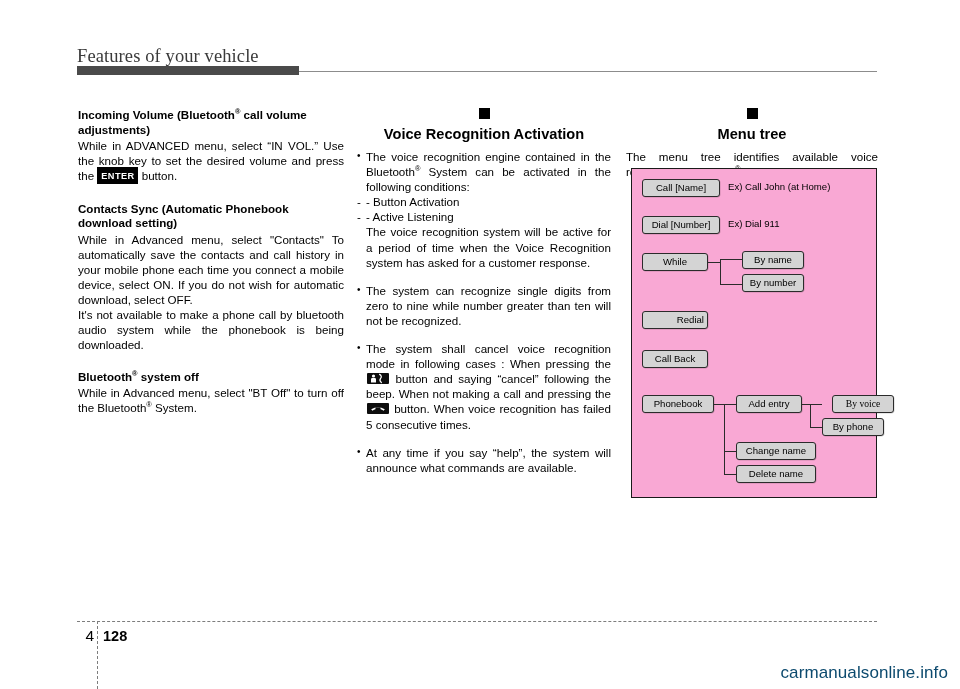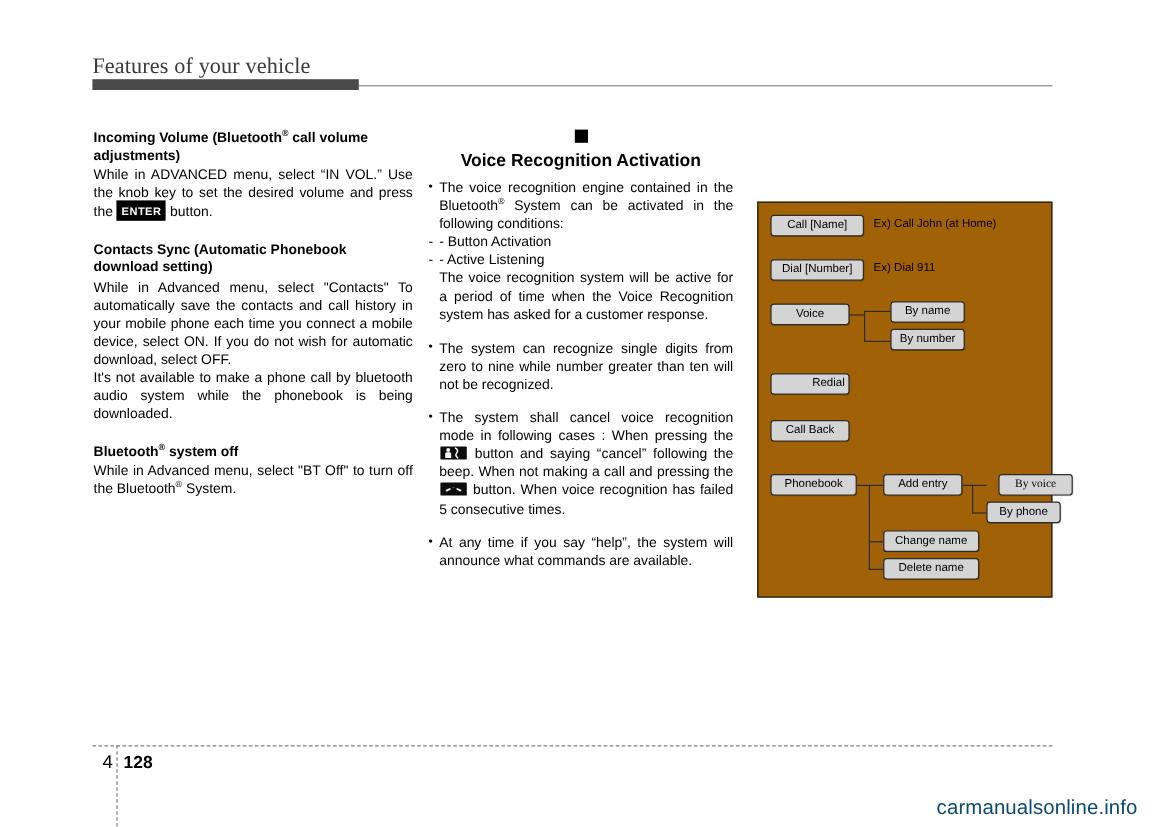--- a/index.html
+++ b/index.html
@@ -144,21 +144,21 @@
     margin: 0 1px;
   }
   .icon-chip svg { position: absolute; left: 0; top: 0; }
 
   
   .tree-panel {
     position: absolute;
     left: 631px; top: 168px;
     width: 246px; height: 330px;
     border: 1px solid #1a1a1a;
-    background: #a16207;
+    background: #f9a8d4;
   }
   .tree-inner { position: relative; width: 100%; height: 100%; }
 
   .node {
     position: absolute;
     background: #d4d4d4;
     border: 1px solid #2b2b2b;
     border-radius: 3px;
     font-size: 9.6px;
     line-height: 13px;
@@ -278,31 +278,38 @@
             </svg></span><span> button. When voice recognition has failed 5 consecutive times.</span></li>
     </ul>
 
     <div class="spacer6"></div>
 
     <ul class="dots">
       <li>At any time if you say “help”, the system will announce what commands are available.</li>
     </ul>
   </div>
 
+  <div class="col col-3">
+    <div class="sec-head">
+      <span class="sq"></span>
+      <span>Menu tree</span>
+    </div>
+    <p class="body"><span>The menu tree identifies available voice recognition Bluetooth</span><sup class="reg">®</sup><span> functions.</span></p>
+  </div>
 
   <div class="tree-panel">
     <div class="tree-inner">
 
       <div class="node" style="left:10px; top:10px; width:78px;">Call [Name]</div>
       <div class="ex" style="left:96px; top:11px;">Ex) Call John (at Home)</div>
 
       <div class="node" style="left:10px; top:47px; width:78px;">Dial [Number]</div>
       <div class="ex" style="left:96px; top:48px;">Ex) Dial 911</div>
 
-      <div class="node" style="left:10px; top:84px; width:66px;">Voice</div>
+      <div class="node" style="left:10px; top:84px; width:66px;">While</div>
       <div class="node" style="left:110px; top:82px; width:62px;">By name</div>
       <div class="node" style="left:110px; top:105px; width:62px;">By number</div>
       <div class="conn h" style="left:76px; top:93px; width:12px;"></div>
       <div class="conn v" style="left:88px; top:90px; height:26px;"></div>
       <div class="conn h" style="left:88px; top:90px; width:22px;"></div>
       <div class="conn h" style="left:88px; top:115px; width:22px;"></div>
 
       <div class="node" style="left:10px; top:142px; width:66px;text-align:right;">Redial</div>
 
       <div class="node" style="left:10px; top:181px; width:66px;">Call Back</div>

